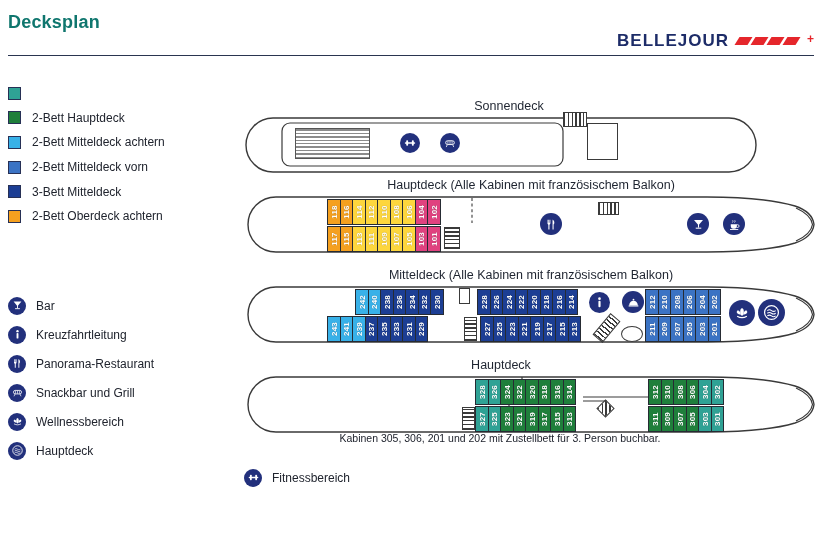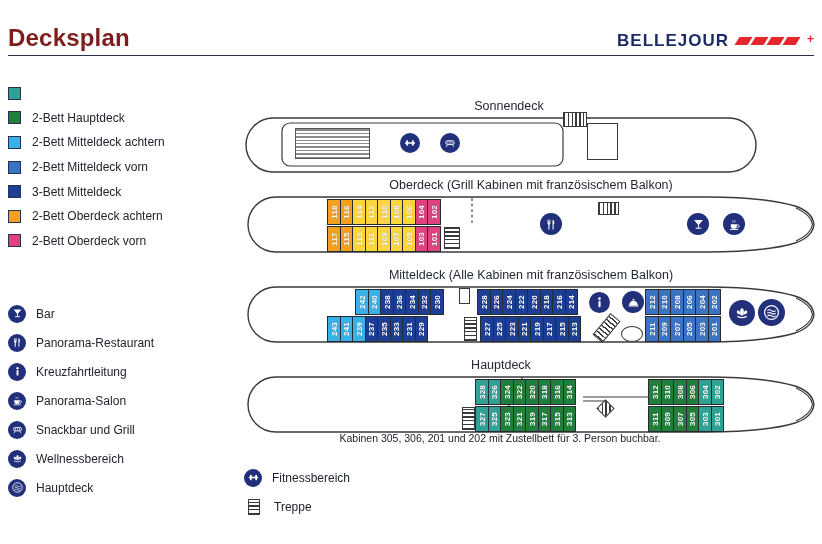--- a/index.html
+++ b/index.html
@@ -1,31 +1,31 @@
 <!DOCTYPE html>
 <html><head>
 <meta charset="utf-8">
 <style>
   html,body{margin:0;padding:0;background:#fff;}
   #stage{position:relative;width:822px;height:544px;background:#fff;overflow:hidden;
          font-family:"Liberation Sans",sans-serif;}
   
-  .title{position:absolute;left:8px;top:24px;font-size:24px;font-weight:bold;color:#7f1d1d;letter-spacing:.2px;}
+  .title{position:absolute;left:8px;top:12px;font-size:18px;font-weight:bold;color:#0f766e;letter-spacing:.2px;}
   .rule{position:absolute;left:8px;right:8px;top:55px;border-top:1.4px solid #2a3550;}
   .brand{position:absolute;right:8px;top:31px;display:flex;align-items:center;gap:8px;}
   .brand-text{font-size:17px;font-weight:bold;color:#1d2c68;letter-spacing:1px;}
   .flags{display:flex;align-items:center;gap:3px;}
   .flag{width:13px;height:8px;background:#e5262b;transform:skewX(-32deg);}
   .brand-plus{color:#e5262b;font-weight:bold;font-size:12px;margin-left:1px;transform:translateY(-2px);}
   
   .legend{position:absolute;left:8px;top:81px;}
   .lrow{display:flex;align-items:center;height:24.6px;}
   .swatch{width:11px;height:11px;border:1.3px solid #273055;margin-right:11px;flex:0 0 auto;}
   .ltext{font-size:12px;color:#20242e;}
-  .ilegend{position:absolute;left:8px;top:299px;}
+  .ilegend{position:absolute;left:8px;top:291px;}
   .irow{display:flex;align-items:center;height:29px;}
   .ilegend2{position:absolute;left:244px;top:463px;}
   .circ{border-radius:50%;background:#22307c;display:flex;align-items:center;justify-content:center;flex:0 0 auto;}
   .lcirc{width:18px;height:18px;margin-right:10px;}
   .itext{font-size:12px;color:#20242e;}
   .stairs-glyph{width:10px;height:14px;border:1px solid #3a3a3a;margin:0 14px 0 4px;
     background:repeating-linear-gradient(0deg,#3a3a3a 0 1.4px,#fff 1.4px 3.6px);flex:0 0 auto;}
   
   .deck-title{position:absolute;text-align:center;font-size:12.5px;color:#1e2430;width:500px;}
   .hull{position:absolute;}
@@ -78,64 +78,49 @@
         <span class="ltext">2-Bett Mitteldeck vorn</span>
       </div>
       <div class="lrow">
         <span class="swatch" style="background:#1c3e94"></span>
         <span class="ltext">3-Bett Mitteldeck</span>
       </div>
       <div class="lrow">
         <span class="swatch" style="background:#f5a01f"></span>
         <span class="ltext">2-Bett Oberdeck achtern</span>
       </div>
-      <div class="lrow">
-        <span class="swatch" style="background:#e0427f"></span>
-        <span class="ltext">2-Bett Oberdeck vorn</span>
-      </div>
     </div>
   <div class="ilegend" id="icon-legend">
       <div class="irow">
         <span class="circ lcirc">
           <svg viewBox="0 0 20 20" width="13" height="13">
             <path d="M4 4 H16 L10 11 Z" fill="#fff"></path>
             <rect x="9.3" y="9.5" width="1.4" height="4.6" fill="#fff"></rect>
             <rect x="6.3" y="14.2" width="7.4" height="1.4" fill="#fff"></rect>
           </svg>
         </span>
         <span class="itext">Bar</span>
       </div>
       <div class="irow">
         <span class="circ lcirc">
           <svg viewBox="0 0 20 20" width="13" height="13">
+            <circle cx="10" cy="4.9" r="1.8" fill="#fff"></circle>
+            <rect x="8.55" y="7.6" width="2.9" height="8.6" rx="1.3" fill="#fff"></rect>
+          </svg>
+        </span>
+        <span class="itext">Kreuzfahrtleitung</span>
+      </div>
+      <div class="irow">
+        <span class="circ lcirc">
+          <svg viewBox="0 0 20 20" width="13" height="13">
             <path d="M4.6 3.5v4.8a2 2 0 0 0 1.2 1.9V16.5h1.5V10.2a2 2 0 0 0 1.2-1.9V3.5H7.4v4.3h-.6V3.5H5.7v4.3h-.5V3.5z" fill="#fff"></path>
             <path d="M11.9 3.5c2 1 2.7 4.7.9 6.5v6.5h-1.4V3.6z" fill="#fff"></path>
           </svg>
         </span>
         <span class="itext">Panorama-Restaurant</span>
-      </div>
-      <div class="irow">
-        <span class="circ lcirc">
-          <svg viewBox="0 0 20 20" width="13" height="13">
-            <circle cx="10" cy="4.9" r="1.8" fill="#fff"></circle>
-            <rect x="8.55" y="7.6" width="2.9" height="8.6" rx="1.3" fill="#fff"></rect>
-          </svg>
-        </span>
-        <span class="itext">Kreuzfahrtleitung</span>
-      </div>
-      <div class="irow">
-        <span class="circ lcirc">
-          <svg viewBox="0 0 20 20" width="13" height="13">
-            <path d="M5 9.5h8.2v2.6a3.4 3.4 0 0 1-3.4 3.4H8.4A3.4 3.4 0 0 1 5 12.1z" fill="#fff"></path>
-            <path d="M13.1 10.3h1.2a1.8 1.8 0 0 1 0 3.6h-1.5" fill="none" stroke="#fff" stroke-width="1.1"></path>
-            <rect x="4" y="16.1" width="11" height="1.2" fill="#fff"></rect>
-            <path d="M7.4 4.3c.8 1 .8 2-.2 3.1 M10.2 4.3c.8 1 .8 2-.2 3.1" stroke="#fff" stroke-width="1" fill="none"></path>
-          </svg>
-        </span>
-        <span class="itext">Panorama-Salon</span>
       </div>
       <div class="irow">
         <span class="circ lcirc">
           <svg viewBox="0 0 20 20" width="13" height="13">
             <rect x="3.8" y="6.8" width="12.4" height="5.4" rx="2.7" fill="none" stroke="#fff" stroke-width="1.3"></rect>
             <path d="M7 7v5 M10 7v5 M13 7v5" stroke="#fff" stroke-width="1"></path>
             <path d="M6.2 12.4 4.6 15.8 M13.8 12.4l1.6 3.4" stroke="#fff" stroke-width="1.1"></path>
           </svg>
         </span>
         <span class="itext">Snackbar und Grill</span>
@@ -165,28 +150,24 @@
       <div class="irow">
         <span class="circ lcirc">
           <svg viewBox="0 0 20 20" width="13" height="13">
             <rect x="2.6" y="8.8" width="14.8" height="2.4" rx="1.2" fill="#fff"></rect>
             <rect x="4.6" y="5.9" width="2.7" height="8.2" rx="1.1" fill="#fff"></rect>
             <rect x="12.7" y="5.9" width="2.7" height="8.2" rx="1.1" fill="#fff"></rect>
           </svg>
         </span>
         <span class="itext">Fitnessbereich</span>
       </div>
-      <div class="irow">
-        <span class="stairs-glyph"></span>
-        <span class="itext">Treppe</span>
-      </div>
     </div>
 
   <div class="deck-title" style="left:259px;top:99px">Sonnendeck</div>
-  <div class="deck-title" style="left:281px;top:178px">Oberdeck (Grill Kabinen mit französischem Balkon)</div>
+  <div class="deck-title" style="left:281px;top:178px">Hauptdeck (Alle Kabinen mit französischem Balkon)</div>
   <div class="deck-title" style="left:281px;top:268px">Mitteldeck (Alle Kabinen mit französischem Balkon)</div>
   <div class="deck-title" style="left:251px;top:358px">Hauptdeck</div>
 
   <svg class="hull" style="left:245px;top:117px" width="512" height="56" viewBox="0 0 512 56">
     <path d="M28 1 H484 C498.9 1 511 13.1 511 28 C511 42.9 498.9 55 484 55 H28 C13.1 55 1 42.9 1 28 C1 13.1 13.1 1 28 1 Z" fill="#fff" stroke="#3a3a3a" stroke-width="1.4"></path>
     <rect x="37" y="6" width="281" height="43" rx="8" fill="#fff" stroke="#3a3a3a" stroke-width="1.2"></rect>
   </svg>
 
   <svg class="hull" style="left:247px;top:196px" width="568" height="57" viewBox="0 0 568 57">
     <path d="M29 1 H460 C500 1 528 4 548 10 C560 14 566 20 567 28.5 C566 37 560 43 548 47 C528 53 500 56 460 56 H29 C13.5 56 1 43.7 1 28.5 C1 13.3 13.5 1 29 1 Z" fill="#fff" stroke="#3a3a3a" stroke-width="1.4"></path>

